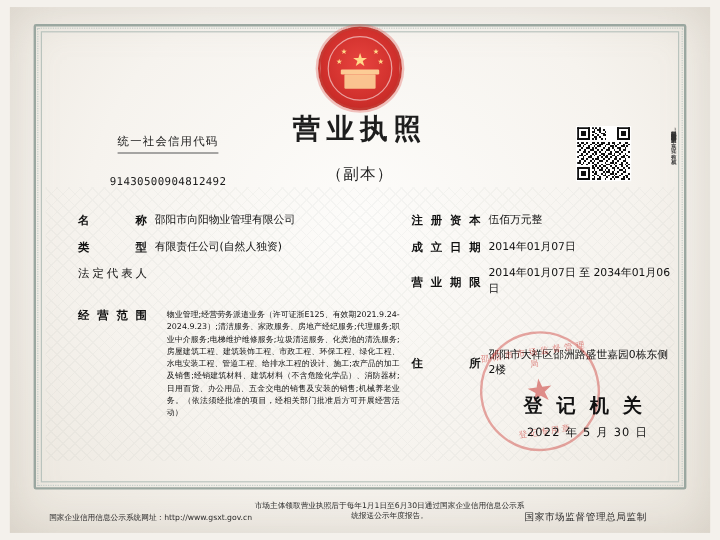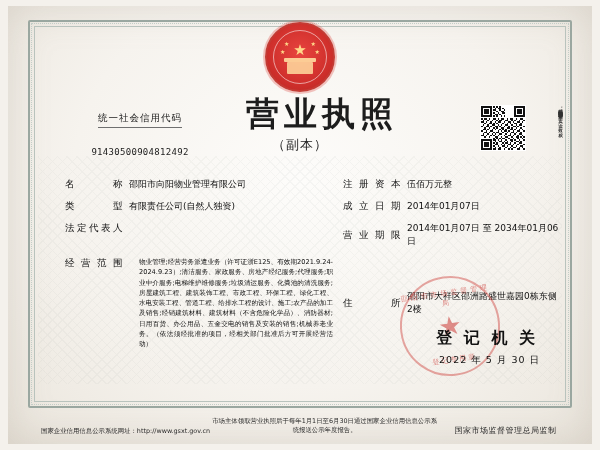--- a/index.html
+++ b/index.html
@@ -124,26 +124,25 @@
     border-radius: 1px;
   }
 
   
   .title-main {
     position: absolute;
     left: 50%;
     top: 86px;
     transform: translateX(-50%);
     font-family: "DejaVu Serif", "Liberation Serif", serif;
-    font-size: 33px;
+    font-size: 23px;
     font-weight: bold;
     letter-spacing: 5px;
     color: #1d1d1d;
     white-space: nowrap;
-    margin-left: 22px;
   }
   .title-sub {
     position: absolute;
     left: 50%;
     top: 130px;
     transform: translateX(-50%);
     font-family: "DejaVu Serif", "Liberation Serif", serif;
     font-size: 13px;
     color: #222;
     letter-spacing: 1px;
@@ -224,21 +223,21 @@
     margin-left: 10px;
   }
   .lbl {
     width: 58px;
     flex: none;
     font-size: 9.5px;
     color: #111;
     letter-spacing: 0.5px;
     text-align: justify;
     text-align-last: justify;
-    font-weight: normal;
+    font-weight: bold;
   }
   .lbl.bold { font-weight: normal; }
   .val {
     flex: 1;
     font-size: 9px;
     color: #111;
     line-height: 1.45;
     padding-left: 6px;
   }
   .val.small {
@@ -315,21 +314,21 @@
     right: 18px;
     bottom: 8px;
     display: flex;
     align-items: flex-end;
     justify-content: space-between;
     font-size: 6.4px;
     color: #2a2a2a;
   }
   .footer-left { width: 175px; line-height: 1.4; padding-left: 15px; }
   .footer-center { width: 230px; text-align: center; line-height: 1.5; }
-  .footer-right { width: 140px; text-align: center; font-size: 8px; letter-spacing: 0.5px; }
+  .footer-right { width: 140px; text-align: left; font-size: 8px; letter-spacing: 0.5px; }
 
   
   .watermark {
     position: absolute;
     left: 30px;
     top: 150px;
     right: 30px;
     bottom: 60px;
     opacity: 0.05;
     background:

